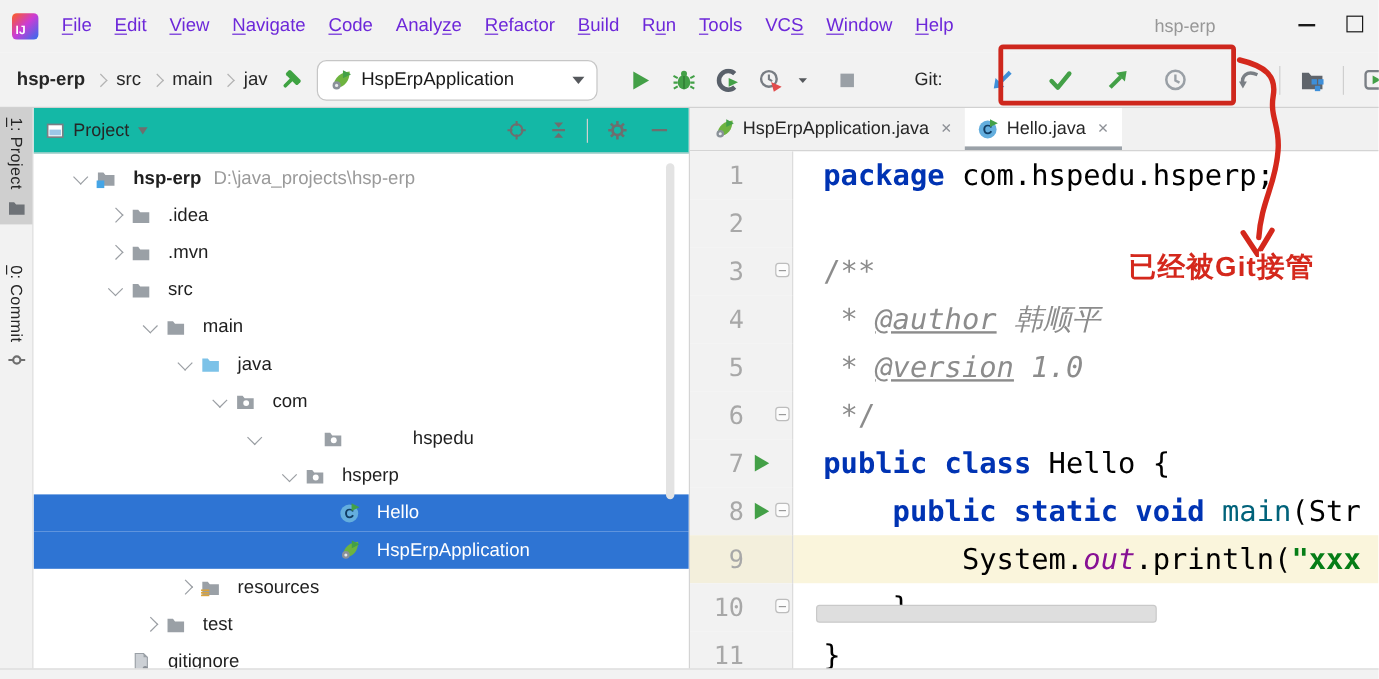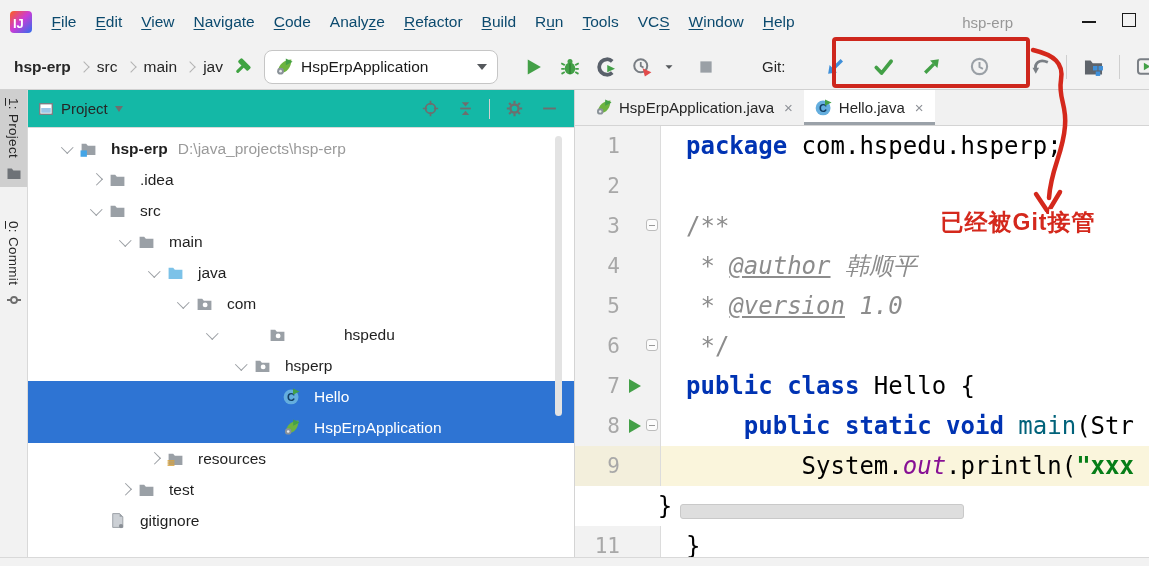--- a/index.html
+++ b/index.html
@@ -5,22 +5,22 @@
   html,body{margin:0;padding:0;}
   body{width:1149px;height:566px;position:relative;overflow:hidden;background:#fff;
        font-family:"Liberation Sans",sans-serif;-webkit-font-smoothing:antialiased;}
   svg{display:block}
   .ic{display:inline-flex;align-items:center;justify-content:center;flex:none;}
 
   
   .titlebar{height:44px;background:#f2f2f2;display:flex;align-items:center;padding-left:8px;box-sizing:border-box;}
   .logo{width:22px;height:22px;border-radius:4px;margin:0 10px 0 2px;
         background:linear-gradient(135deg,#fe5f1e,#cb3cd5 48%,#2d6fee);position:relative;flex:none;}
-  .logo span{position:absolute;left:3px;bottom:2px;color:#fff;font-size:13px;font-weight:bold;}
-  .menu-item{font-size:15.5px;color:#0c4a6e;padding:0 9.5px;line-height:44px;cursor:default;}
+  .logo span{position:absolute;left:3px;bottom:2px;color:#fff;font-size:10px;font-weight:bold;}
+  .menu-item{font-size:15.5px;color:#6d28d9;padding:0 9.5px;line-height:44px;cursor:default;}
   .menu-item u{text-decoration:underline;text-underline-offset:2px;}
   .win-title{margin-left:auto;color:#979797;font-size:15px;padding-right:56px;}
   .win-btn{width:40px;text-align:center;color:#1a1a1a;flex:none;cursor:default;}
   .win-min{height:2px;width:14px;background:#1a1a1a;display:inline-block;margin-bottom:4px;}
   .win-max{height:12px;width:12px;border:1.4px solid #1a1a1a;display:inline-block;}
 
   
   .toolbar{height:46px;background:#f2f2f2;border-bottom:1px solid #d1d1d1;display:flex;align-items:center;
            padding-left:14px;box-sizing:border-box;position:relative;}
   .crumb{font-size:15.5px;color:#262626;}
@@ -355,20 +355,33 @@
             <span class="ic">
               <svg width="17" height="17" viewBox="0 0 16 16">
                 <path d="M1.5 3.5h4.3l1.6 2h7.1v8.5H1.5z" fill="#9aa0a6"></path>
               </svg>
             </span>
           </span>
           <span class="tlabel">.idea</span>
         </div>
         <div class="trow" style="padding-left: 55px;">
           <span class="chev-box">
+            <span class="chev col"></span>
+          </span>
+          <span class="ticon">
+            <span class="ic">
+              <svg width="17" height="17" viewBox="0 0 16 16">
+                <path d="M1.5 3.5h4.3l1.6 2h7.1v8.5H1.5z" fill="#9aa0a6"></path>
+              </svg>
+            </span>
+          </span>
+          <span class="tlabel">.mvn</span>
+        </div>
+        <div class="trow" style="padding-left: 55px;">
+          <span class="chev-box">
             <span class="chev exp"></span>
           </span>
           <span class="ticon">
             <span class="ic">
               <svg width="17" height="17" viewBox="0 0 16 16">
                 <path d="M1.5 3.5h4.3l1.6 2h7.1v8.5H1.5z" fill="#9aa0a6"></path>
               </svg>
             </span>
           </span>
           <span class="tlabel">src</span>
@@ -545,21 +558,21 @@
     <div class="code" id="code">
         <div class="cl"><div class="gut">1</div><div class="src"><span class="tk-kw">package </span><span class="tk-pl">com.hspedu.hsperp;</span></div></div>
         <div class="cl"><div class="gut">2</div><div class="src"></div></div>
         <div class="cl"><div class="gut">3<span class="g-fold"></span></div><div class="src"><span class="tk-cm">/**</span></div></div>
         <div class="cl"><div class="gut">4</div><div class="src"><span class="tk-cm"> * </span><span class="tk-tag">@author</span><span class="tk-cmi"> 韩顺平</span></div></div>
         <div class="cl"><div class="gut">5</div><div class="src"><span class="tk-cm"> * </span><span class="tk-tag">@version</span><span class="tk-cmi"> 1.0</span></div></div>
         <div class="cl"><div class="gut">6<span class="g-fold"></span></div><div class="src"><span class="tk-cm"> */</span></div></div>
         <div class="cl"><div class="gut">7<span class="g-run"></span></div><div class="src"><span class="tk-kw">public class </span><span class="tk-pl">Hello {</span></div></div>
         <div class="cl"><div class="gut">8<span class="g-run"></span><span class="g-fold"></span></div><div class="src"><span class="tk-pl">    </span><span class="tk-kw">public static void </span><span class="tk-mth">main</span><span class="tk-pl">(Str</span></div></div>
         <div class="cl hl"><div class="gut">9</div><div class="src"><span class="tk-pl">        System.</span><span class="tk-fld">out</span><span class="tk-pl">.println(</span><span class="tk-str">"xxx</span></div></div>
-        <div class="cl"><div class="src"><span class="tk-pl">    }</span></div></div>
+        <div class="cl"><div class="gut">10<span class="g-fold"></span></div><div class="src"><span class="tk-pl">    }</span></div></div>
         <div class="cl"><div class="gut">11</div><div class="src"><span class="tk-pl">}</span></div></div>
       </div>
     <div class="hscroll"></div>
   </div>
 </div>
 
 <div class="statusbar"></div>
 
 <div class="overlay">
   <div class="red-box"></div>

